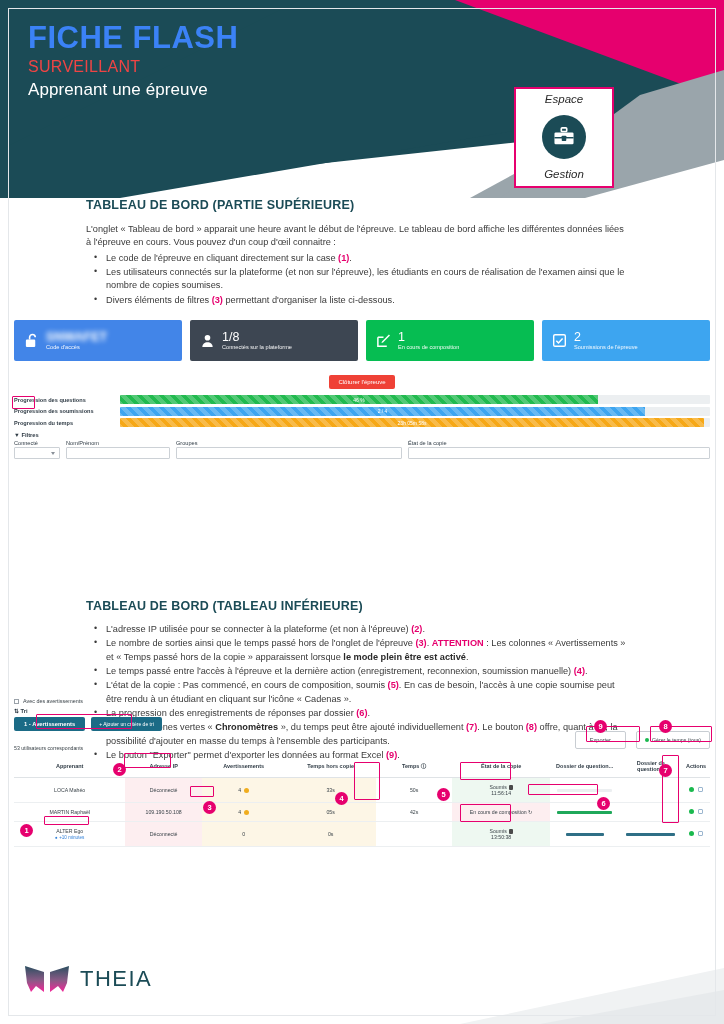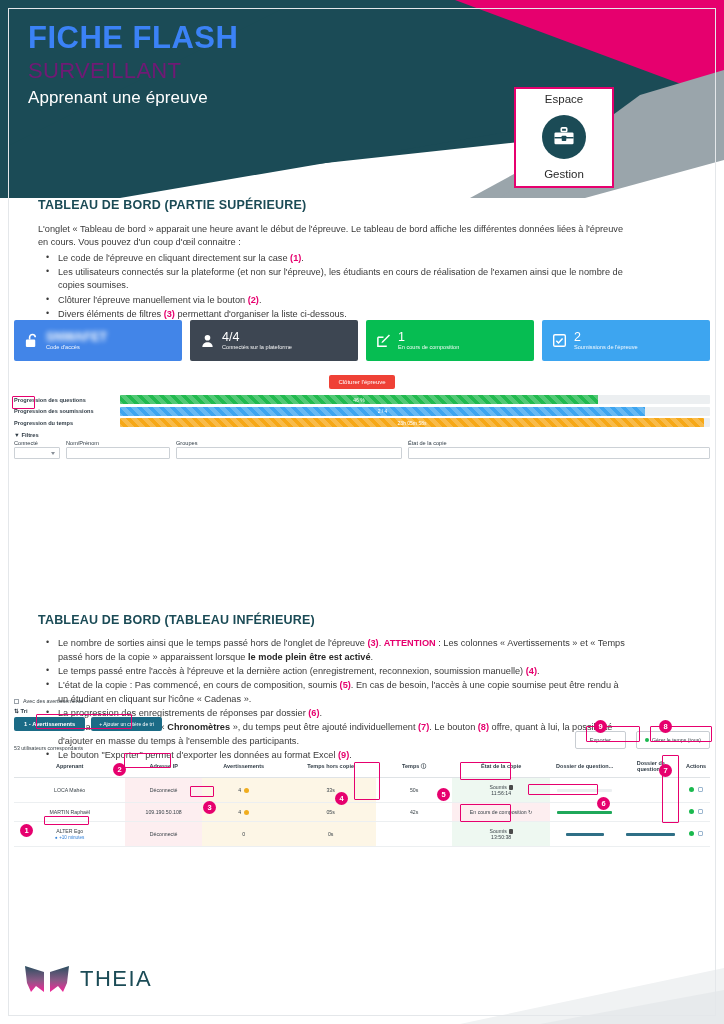--- a/index.html
+++ b/index.html
@@ -19,45 +19,46 @@
     background: #ffffff;
   }
   .hdr-svg { position: absolute; top: 0; left: 0; }
 
   .hdr-titles { position: absolute; left: 28px; top: 20px; z-index: 5; }
   .ttl-flash {
     font-size: 31px; font-weight: bold; letter-spacing: 0.5px;
     color: #3b82f6; line-height: 1.15;
   }
   .ttl-sur {
-    font-size: 22px; color: #701a75; letter-spacing: 0.3px; line-height: 1.35;
+    font-size: 16px; color: #ef4444; letter-spacing: 0.3px; line-height: 1.35;
   }
   .ttl-sub {
     font-size: 17px; color: #ffffff; letter-spacing: 0.1px; line-height: 1.5;
   }
 
   .espace-box {
     position: absolute; left: 514px; top: 87px;
     width: 100px; height: 101px;
     border: 2.5px solid #e6006e;
     background: #ffffff;
     display: flex; flex-direction: column;
     align-items: center; justify-content: space-between;
     padding: 4px 0 6px 0;
     z-index: 6;
+    font-style: italic;
   }
   .espace-lbl { font-size: 11.5px; color: #2a2a2a; }
   .espace-circle {
     width: 44px; height: 44px; border-radius: 50%;
     background: #1b4b56;
     display: flex; align-items: center; justify-content: center;
   }
 
   
-  .content { position: absolute; top: 198px; left: 0; width: 668px; }
+  .content { position: absolute; top: 198px; left: 0; width: 668px; padding-left: 48px; }
 
   h2.section {
     font-size: 12.5px; font-weight: bold; color: #1b4b56;
     letter-spacing: 0.2px; margin: 0 0 0 38px;
   }
   .para {
     font-size: 9.2px; color: #3a3a3a; line-height: 1.45;
     margin: 11px 38px 0 38px; text-align: left;
   }
   ul.bullets { list-style: none; margin: 2px 38px 0 38px; }
@@ -265,21 +266,20 @@
   </div>
 </div>
 
 <div class="content">
 
   <h2 class="section">TABLEAU DE BORD (PARTIE SUPÉRIEURE)</h2>
   <p class="para">L'onglet « Tableau de bord » apparait une heure avant le début de l'épreuve. Le tableau de bord affiche les différentes données liées à l'épreuve en cours. Vous pouvez d'un coup d'œil connaitre :</p>
   <ul class="bullets">
     <li><span>Le code de l'épreuve en cliquant directement sur la case </span><span class="ref">(1)</span><span>.</span></li>
     <li><span>Les utilisateurs connectés sur la plateforme (et non sur l'épreuve), les étudiants en cours de réalisation de l'examen ainsi que le nombre de copies soumises.</span></li>
-    <li><span>Clôturer l'épreuve manuellement via le bouton </span><span class="ref">(2)</span><span>.</span></li>
     <li><span>Divers éléments de filtres </span><span class="ref">(3)</span><span> permettant d'organiser la liste ci-dessous.</span></li>
   </ul>
 
   <div class="shot1">
 
     <div class="cards">
       <div class="card blue">
         <svg class="card-ico" viewBox="0 0 16 16">
           <rect x="2" y="7" width="10" height="8" rx="1.2" fill="#fff"></rect>
           <path d="M6 7V4.6a3 3 0 0 1 6 0" fill="none" stroke="#fff" stroke-width="1.7"></path>
@@ -289,21 +289,21 @@
           <div class="card-lbl">Code d'accès</div>
         </div>
       </div>
 
       <div class="card dark">
         <svg class="card-ico" viewBox="0 0 16 16">
           <circle cx="8" cy="5" r="3" fill="#fff"></circle>
           <path d="M2.5 15c0-3.2 2.5-5.2 5.5-5.2s5.5 2 5.5 5.2z" fill="#fff"></path>
         </svg>
         <div class="card-txt">
-          <div class="card-num">4/4</div>
+          <div class="card-num">1/8</div>
           <div class="card-lbl">Connectés sur la plateforme</div>
         </div>
       </div>
 
       <div class="card green">
         <svg class="card-ico" viewBox="0 0 16 16">
           <path d="M2 4.5v9.5h9.5" fill="none" stroke="#fff" stroke-width="1.6"></path>
           <path d="M2 4.5h6" fill="none" stroke="#fff" stroke-width="1.6"></path>
           <path d="M13.8 1.6l1.1 1.1-7.4 7.4-1.7.6.6-1.7z" fill="#fff"></path>
         </svg>
@@ -377,20 +377,21 @@
         <div class="flabel">État de la copie</div>
         <div class="finput"></div>
       </div>
     </div>
 
     <div class="hl" style="left:-2px; top:76px; width:23px; height:13px;"></div>
   </div>
 
   <h2 class="section" style="margin-top:292px">TABLEAU DE BORD (TABLEAU INFÉRIEURE)</h2>
   <ul class="bullets" style="margin-top:10px">
+    <li>L'adresse IP utilisée pour se connecter à la plateforme (et non à l'épreuve) <span class="ref">(2)</span>.</li>
     <li>Le nombre de sorties ainsi que le temps passé hors de l'onglet de l'épreuve <span class="ref">(3)</span>. <span class="attn">ATTENTION</span> : Les colonnes « Avertissements » et « Temps passé hors de la copie » apparaissent lorsque <span class="b">le mode plein être est activé</span>.</li>
     <li>Le temps passé entre l'accès à l'épreuve et la dernière action (enregistrement, reconnexion, soumission manuelle) <span class="ref">(4)</span>.</li>
     <li>L'état de la copie : Pas commencé, en cours de composition, soumis <span class="ref">(5)</span>. En cas de besoin, l'accès à une copie soumise peut être rendu à un étudiant en cliquant sur l'icône « Cadenas ».</li>
     <li>La progression des enregistrements de réponses par dossier <span class="ref">(6)</span>.</li>
     <li>Grâce aux icônes vertes « <span class="b">Chronomètres</span> », du temps peut être ajouté individuellement <span class="ref">(7)</span>. Le bouton <span class="ref">(8)</span> offre, quant à lui, la possibilité d'ajouter en masse du temps à l'ensemble des participants.</li>
     <li>Le bouton "Exporter" permet d'exporter les données au format Excel <span class="ref">(9)</span>.</li>
   </ul>
 
   <div class="shot2">
 

